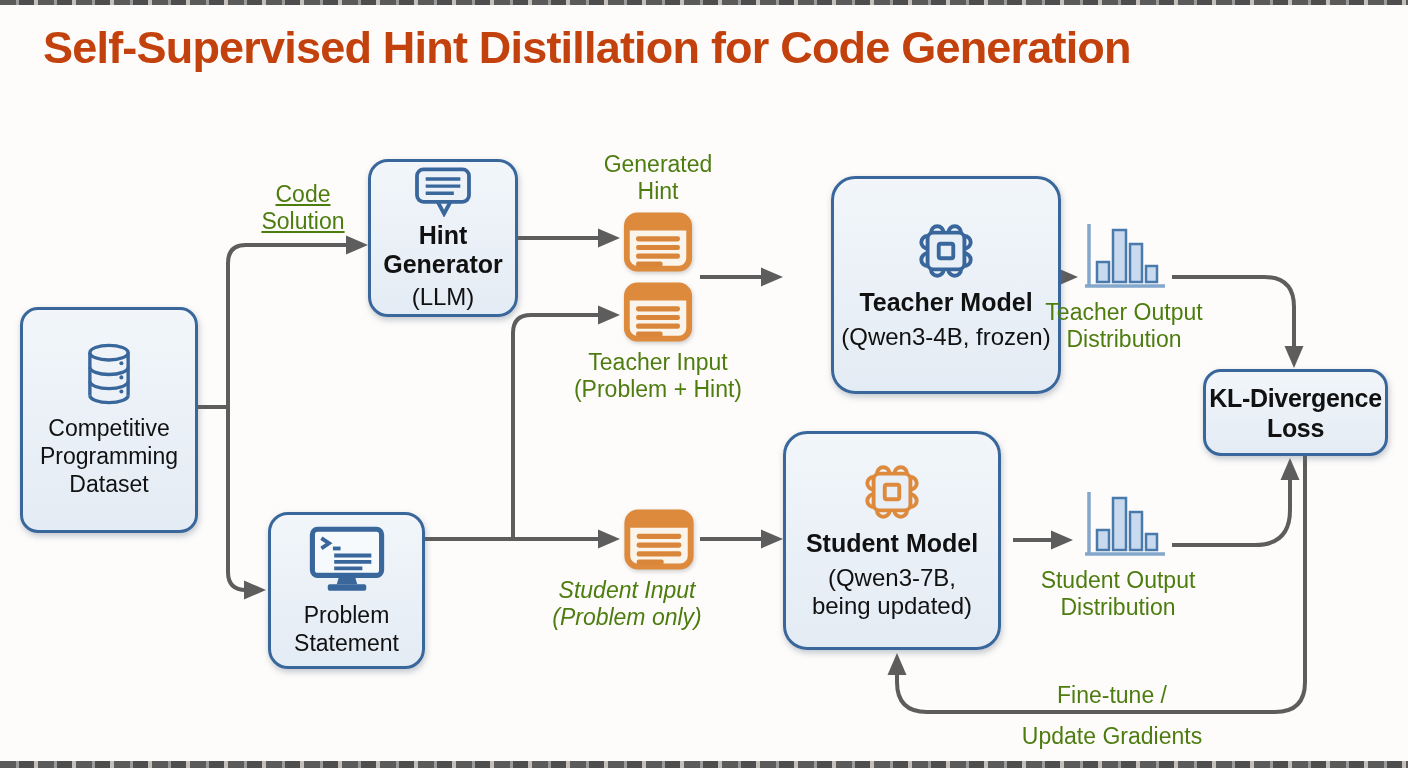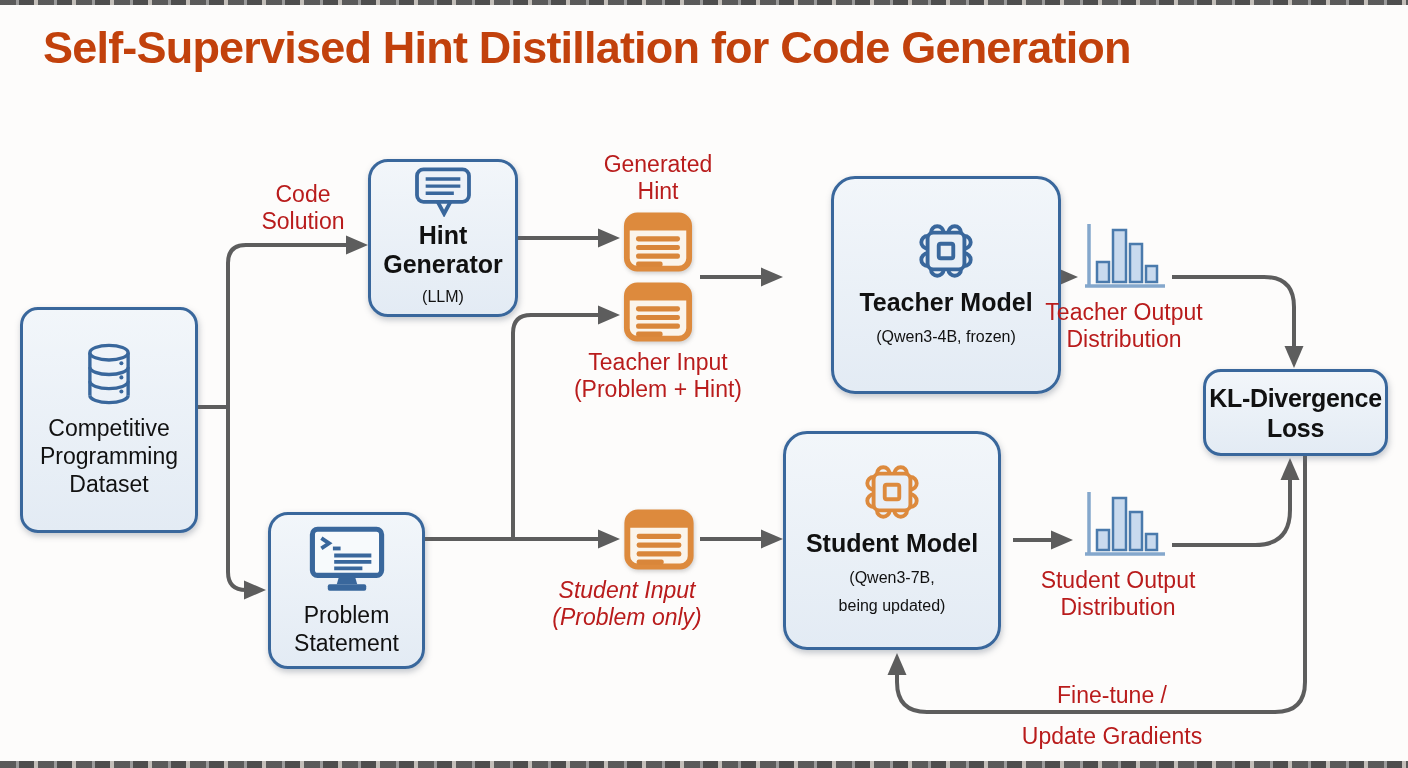--- a/index.html
+++ b/index.html
@@ -32,26 +32,26 @@
 
   .node{
     position:absolute;box-sizing:border-box;
     background:linear-gradient(180deg,#f2f6fa 0%,#e3ebf4 100%);
     border:3px solid #39679c;
     display:flex;flex-direction:column;align-items:center;justify-content:center;
     box-shadow:1px 3px 6px rgba(100,110,125,.38);
     text-align:center;
   }
   .node .ttl{font-weight:700;font-size:25px;line-height:29px;white-space:pre-line;}
-  .node .sub{font-size:16px;line-height:28px;white-space:pre-line;}
+  .node .sub{font-size:24px;line-height:28px;white-space:pre-line;}
   .node .lbl{font-size:23px;line-height:28px;white-space:pre-line;}
 
   .flabel{
     position:absolute;font-size:23px;line-height:27px;
-    text-align:center;white-space:pre-line;color:#b91c1c;
+    text-align:center;white-space:pre-line;color:#4d7c0f;
   }
 
   .icon{display:block;}
   .blue-stroke{stroke:#39679c;fill:none;}
   .blue-fill{fill:#39679c;stroke:none;}
 
   .docicon{position:absolute;filter:drop-shadow(1px 2px 2px rgba(120,120,120,.35));}
   .charticon{position:absolute;}
 </style>
 </head>
@@ -216,21 +216,21 @@
   <svg class="charticon" style="left:1081px;top:486px;" width="88" height="76" viewBox="0 0 88 76">
     <g fill="#c9daee" stroke="#4a7aac" stroke-width="2.5">
       <rect x="16" y="44" width="12" height="20"></rect>
       <rect x="32" y="12" width="13" height="52"></rect>
       <rect x="49" y="26" width="12" height="38"></rect>
       <rect x="65" y="48" width="11" height="16"></rect>
     </g>
     <path d="M8 6 V68 M4 68 H84" fill="none" stroke="#84a7cc" stroke-width="3.5"></path>
   </svg>
 
-  <div class="flabel" style="left:223px;top:181px;width:160px;">Code
+  <div class="flabel" style="left:223px;top:181px;width:160px;text-decoration:underline;">Code
 Solution</div>
 
   <div class="flabel" style="left:578px;top:151px;width:160px;">Generated
 Hint</div>
 
   <div class="flabel" style="left:558px;top:349px;width:200px;">Teacher Input
 (Problem + Hint)</div>
 
   <div class="flabel" style="left:527px;top:577px;width:200px;font-style:italic;">Student Input
 (Problem only)</div>

